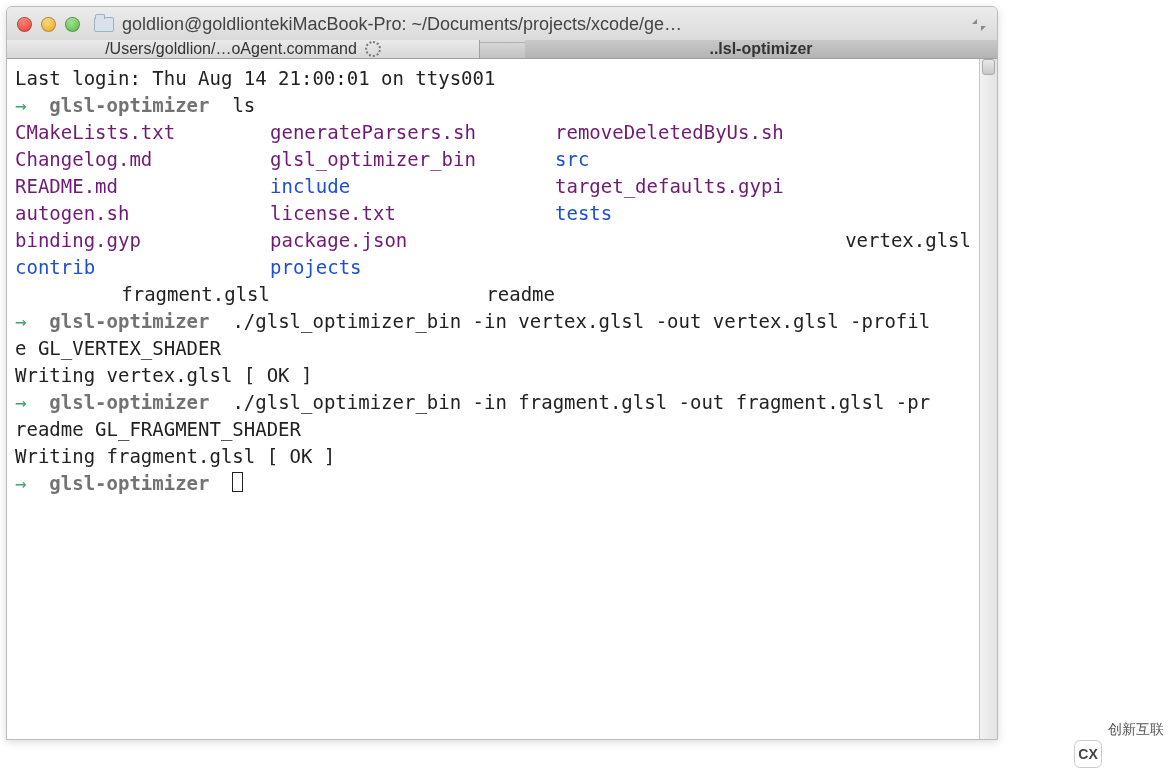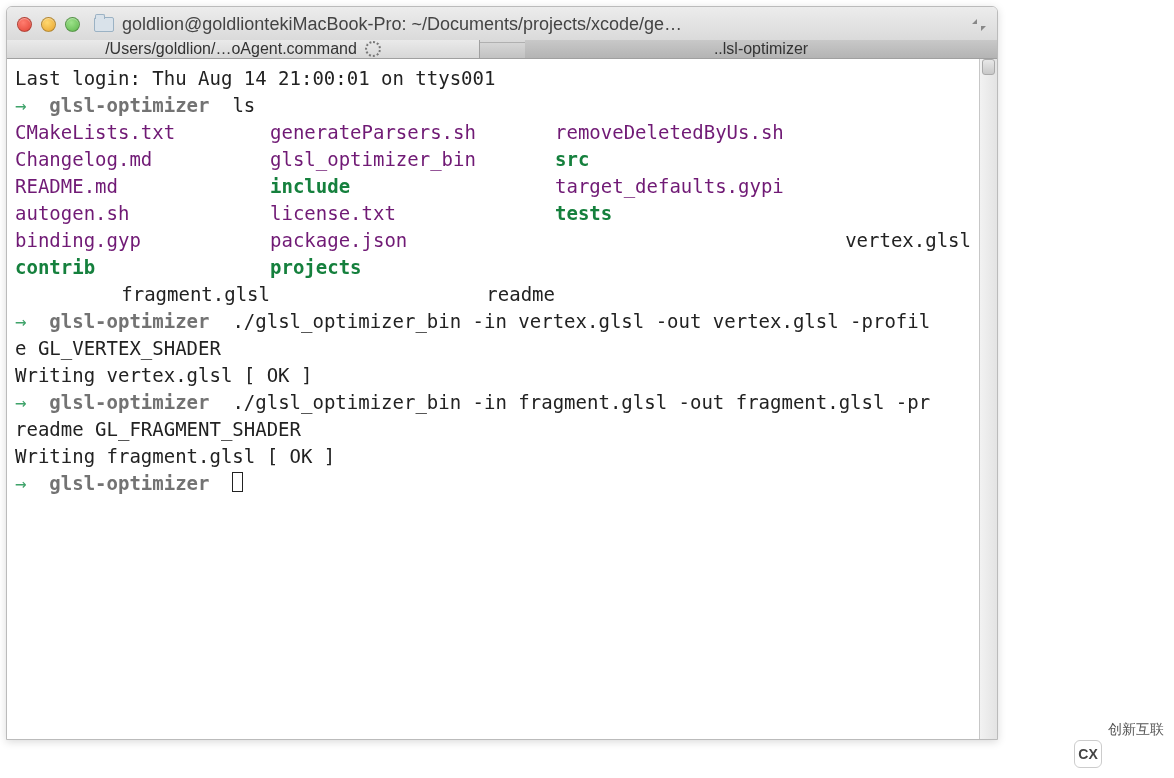--- a/index.html
+++ b/index.html
@@ -76,21 +76,21 @@
     font-family: "Helvetica Neue", Arial, sans-serif;
     font-size: 16px;
     color: #333;
     border-right: 1px solid #a0a0a0;
     background: linear-gradient(#eaeaea, #d7d7d7);
     position: relative;
     gap: 8px;
   }
   .tab.active {
     background: linear-gradient(#c8c8c8, #b4b4b4);
-    font-weight: 400;
+    font-weight: 700;
   }
   .tab:last-child { border-right: none; }
   .spinner {
     width: 16px; height: 16px; border-radius: 50%;
     border: 2px dotted #777;
   }
   .terminal-wrap {
     flex: 1; display: flex; background: #fff;
   }
   .terminal {
@@ -110,21 +110,21 @@
   }
   .scrollbar::before {
     content: "";
     position: absolute; top: 0; left: 2px; right: 2px; height: 14px;
     background: linear-gradient(#e8e8e8,#c8c8c8);
     border: 1px solid #aaa; border-radius: 3px;
   }
   .arrow { color: #3fa36a; }
   .cwd { color: #737373; font-weight: bold; }
   .file-red { color: #701a75; }
-  .file-cyan { color: #15803d; font-weight: bold; }
+  .file-cyan { color: #1d4ed8; font-weight: normal; }
   .file-plain { color: #222; text-align: right; }
   .cursor {
     display: inline-block; width: 11px; height: 20px;
     border: 1.5px solid #222; vertical-align: -2px;
   }
   .ls-grid {
     display: grid;
     grid-template-columns: 255px 285px auto;
   }
   .watermark {

